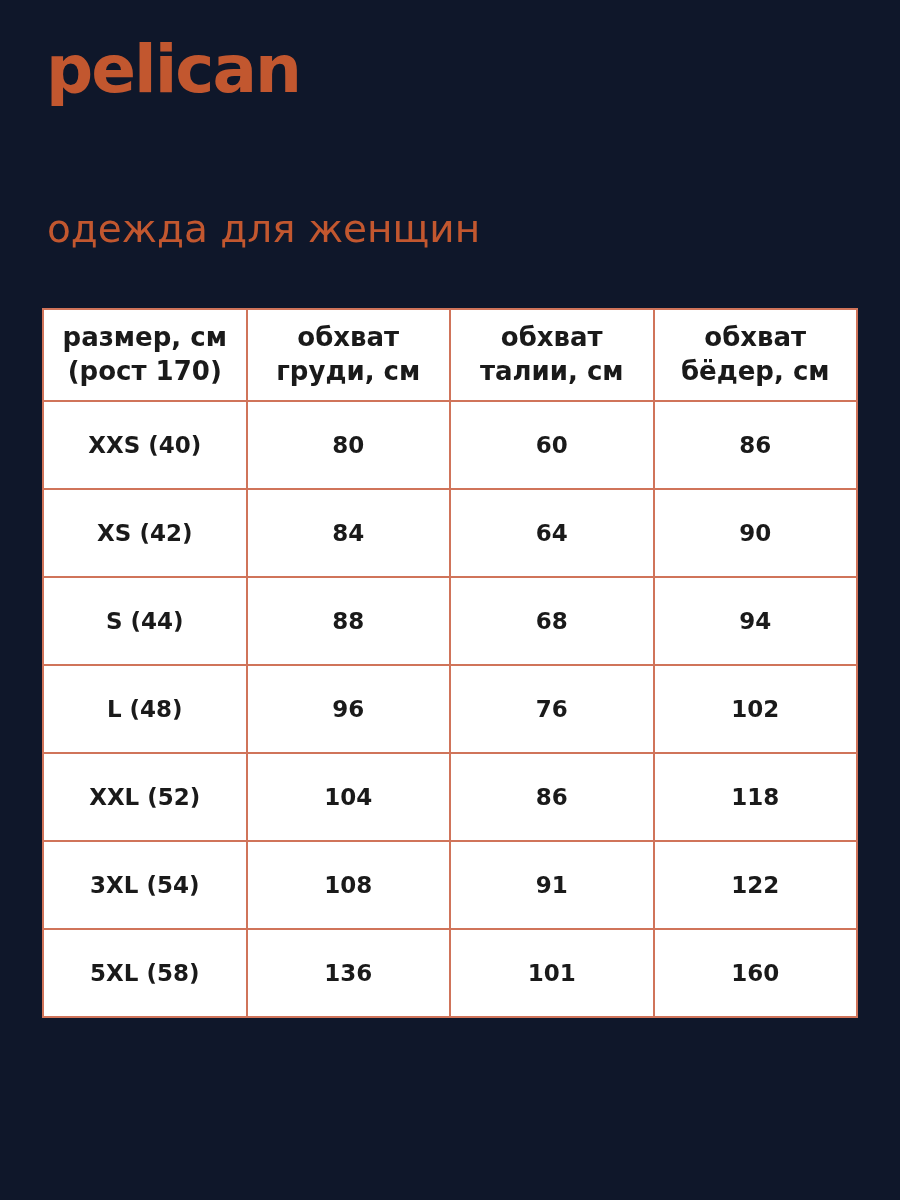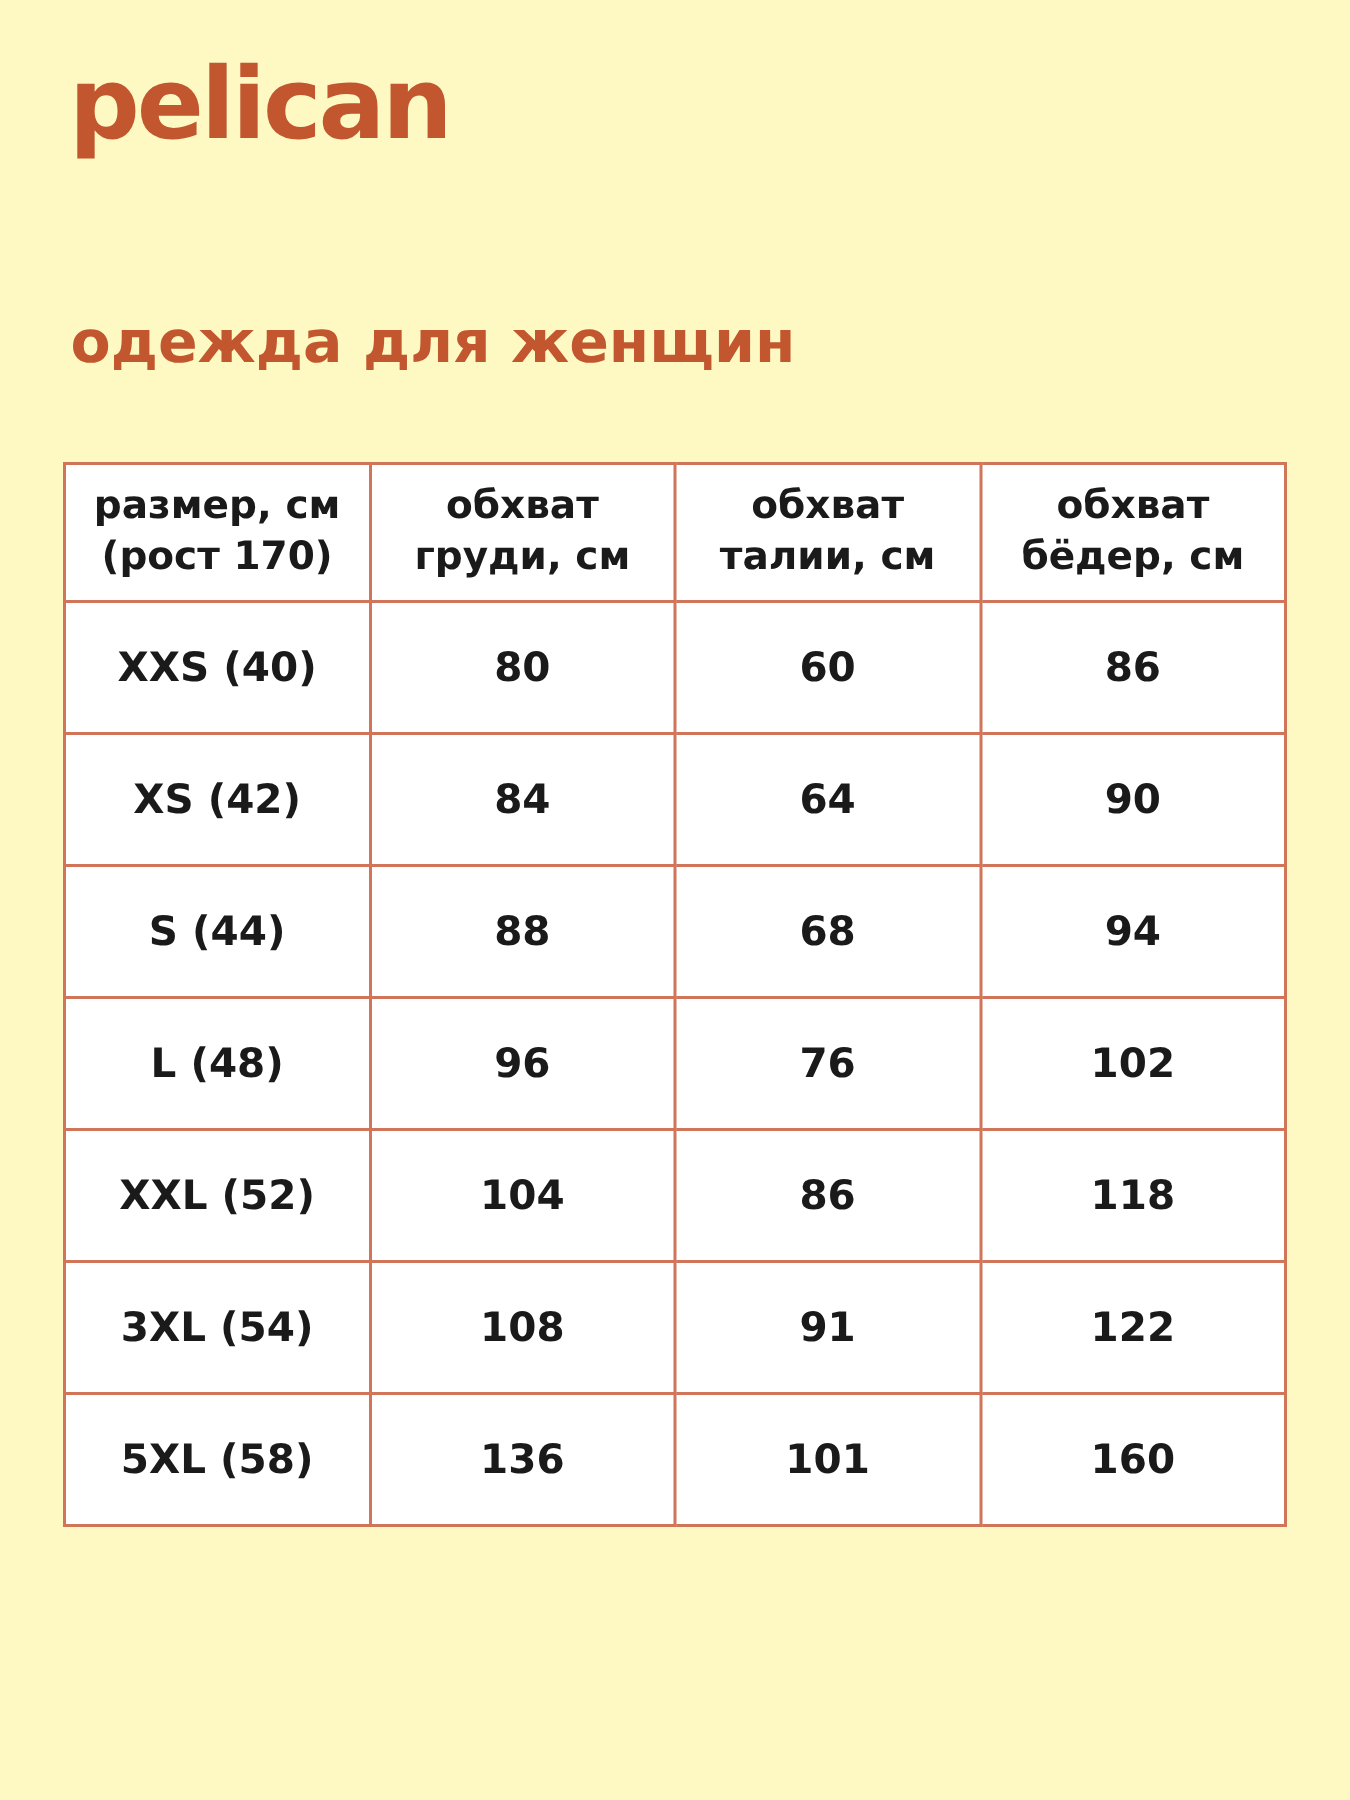--- a/index.html
+++ b/index.html
@@ -7,38 +7,38 @@
     width: 900px;
     height: 1200px;
     background: #ffffff;
     font-family: "DejaVu Sans", "Liberation Sans", sans-serif;
     overflow: hidden;
   }
   .page {
     position: relative;
     width: 900px;
     height: 1200px;
-    background: #fef9c3;
+    background: #0f172a;
   }
   .logo {
     position: absolute;
     left: 46px;
     top: 34px;
     font-size: 66px;
     font-weight: bold;
     letter-spacing: -2px;
     color: #c2572f;
     line-height: 1.1;
   }
   .subtitle {
     position: absolute;
     left: 47px;
     top: 208px;
     font-size: 39px;
-    font-weight: bold;
+    font-weight: normal;
     color: #c2572f;
     letter-spacing: 0px;
     line-height: 1.1;
   }
   table.size-table {
     position: absolute;
     left: 42px;
     top: 308px;
     width: 816px;
     border-collapse: collapse;
@@ -55,21 +55,21 @@
   table.size-table th {
     height: 92px;
     font-size: 26px;
     font-weight: bold;
     line-height: 1.3;
     white-space: pre-line;
     padding: 4px 10px;
   }
   table.size-table td {
     height: 88px;
-    font-size: 27px;
+    font-size: 23px;
     font-weight: bold;
     padding: 2px;
     margin-left: 11px;
   }
 </style>
 </head>
 <body>
 
 <div class="page">
 

